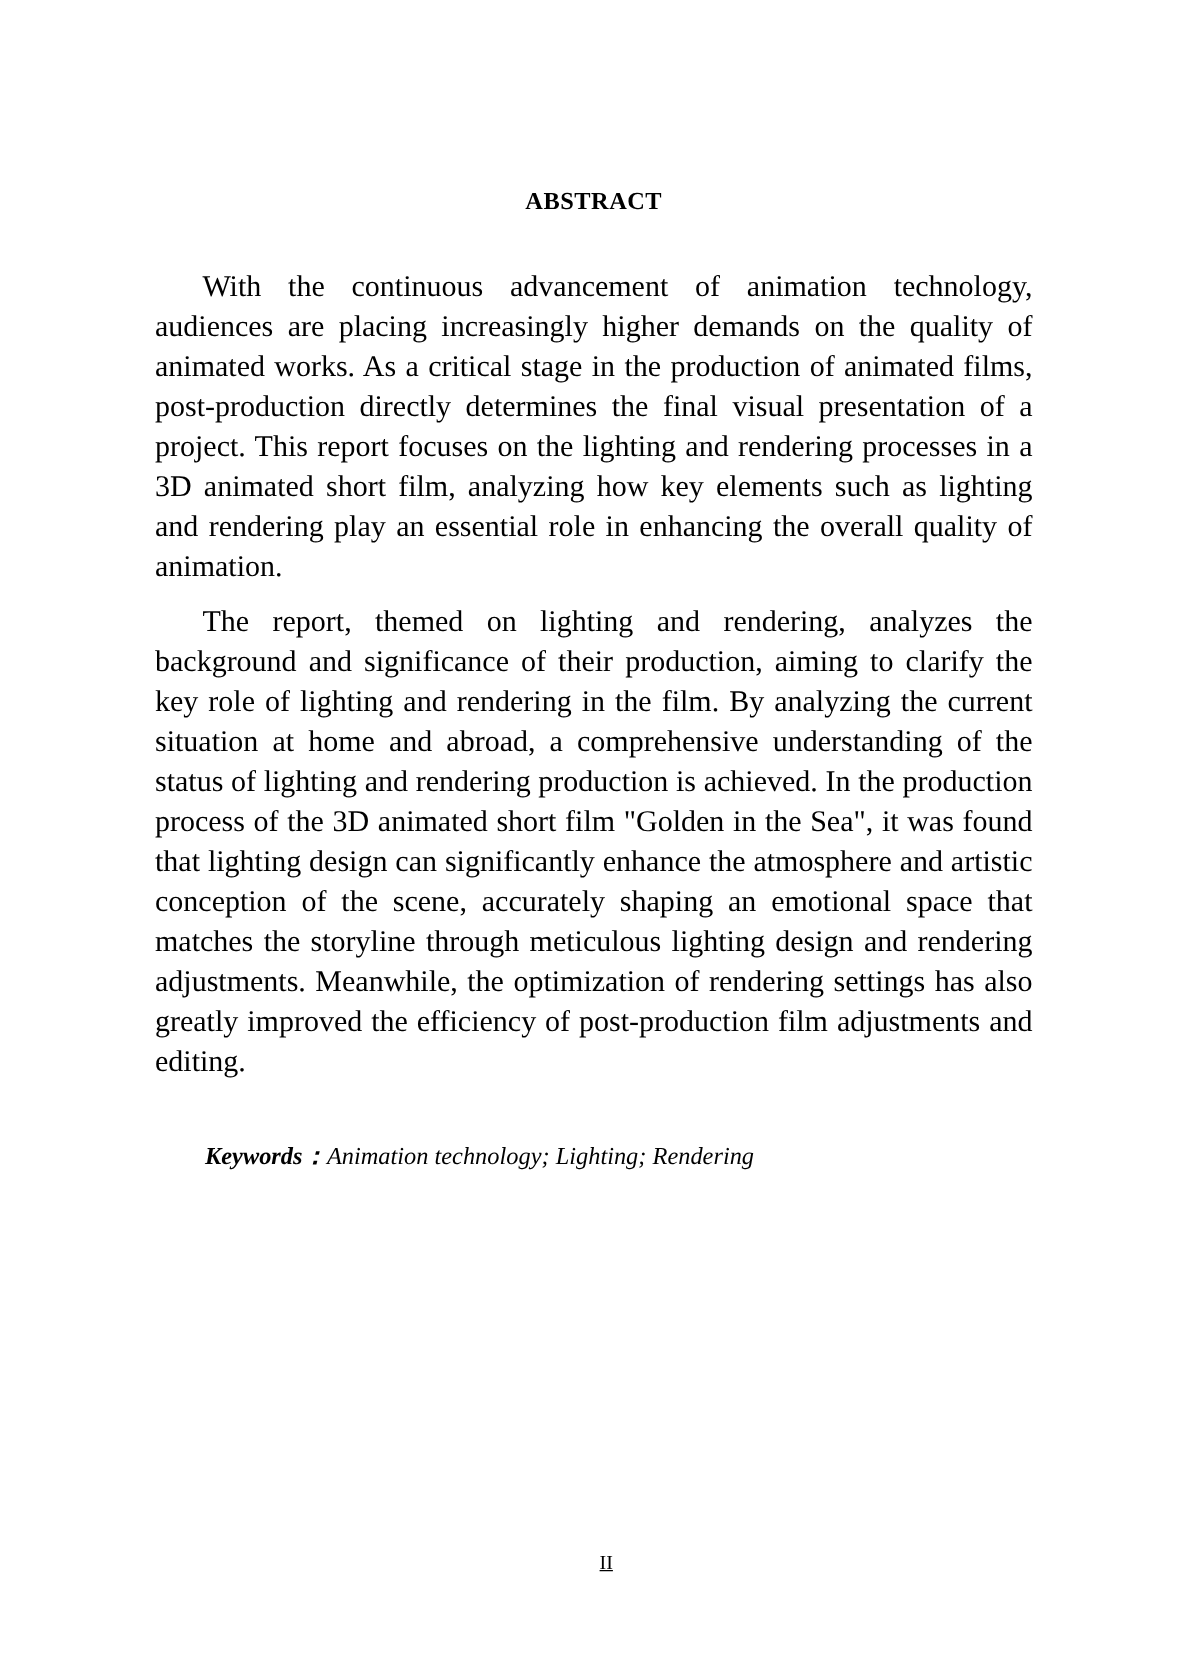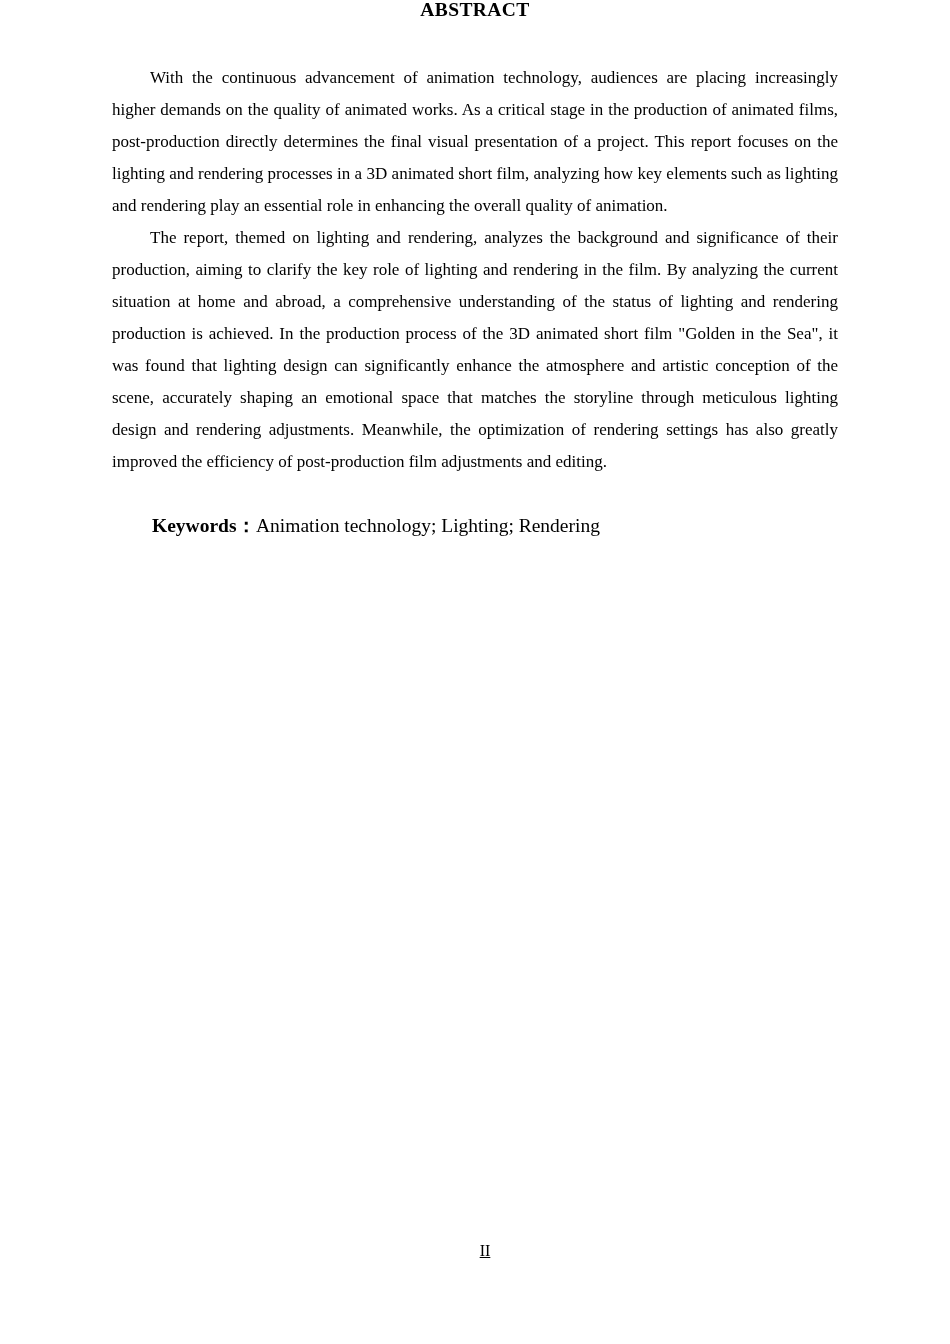--- a/index.html
+++ b/index.html
@@ -26,44 +26,46 @@
     top: 0;
     width: 726px;
   }
 
   .abstract-title {
     text-align: center;
     font-weight: bold;
     font-size: 19.5px;
     letter-spacing: 0.4px;
     margin: 0;
+    padding-top: 152px;
     line-height: 1;
   }
 
   .body-block {
     margin-top: 42px;
   }
 
   .abstract-paragraph {
-    margin: 0;
-    font-size: 17px;
+    margin: 12px;
+    font-size: 24px;
     line-height: 32px;
     text-align: justify;
     text-justify: inter-word;
     text-indent: 38px;
     hyphens: none;
   }
 
   .keywords-line {
-    margin: 0;
+    margin: 12px;
     padding-top: 32px;
     font-size: 19.5px;
     line-height: 32px;
     text-indent: 40px;
     text-align: left;
+    font-style: italic;
   }
 
   .keywords-label {
     font-weight: bold;
   }
 
   .keywords-sep {
     font-weight: bold;
   }
 

